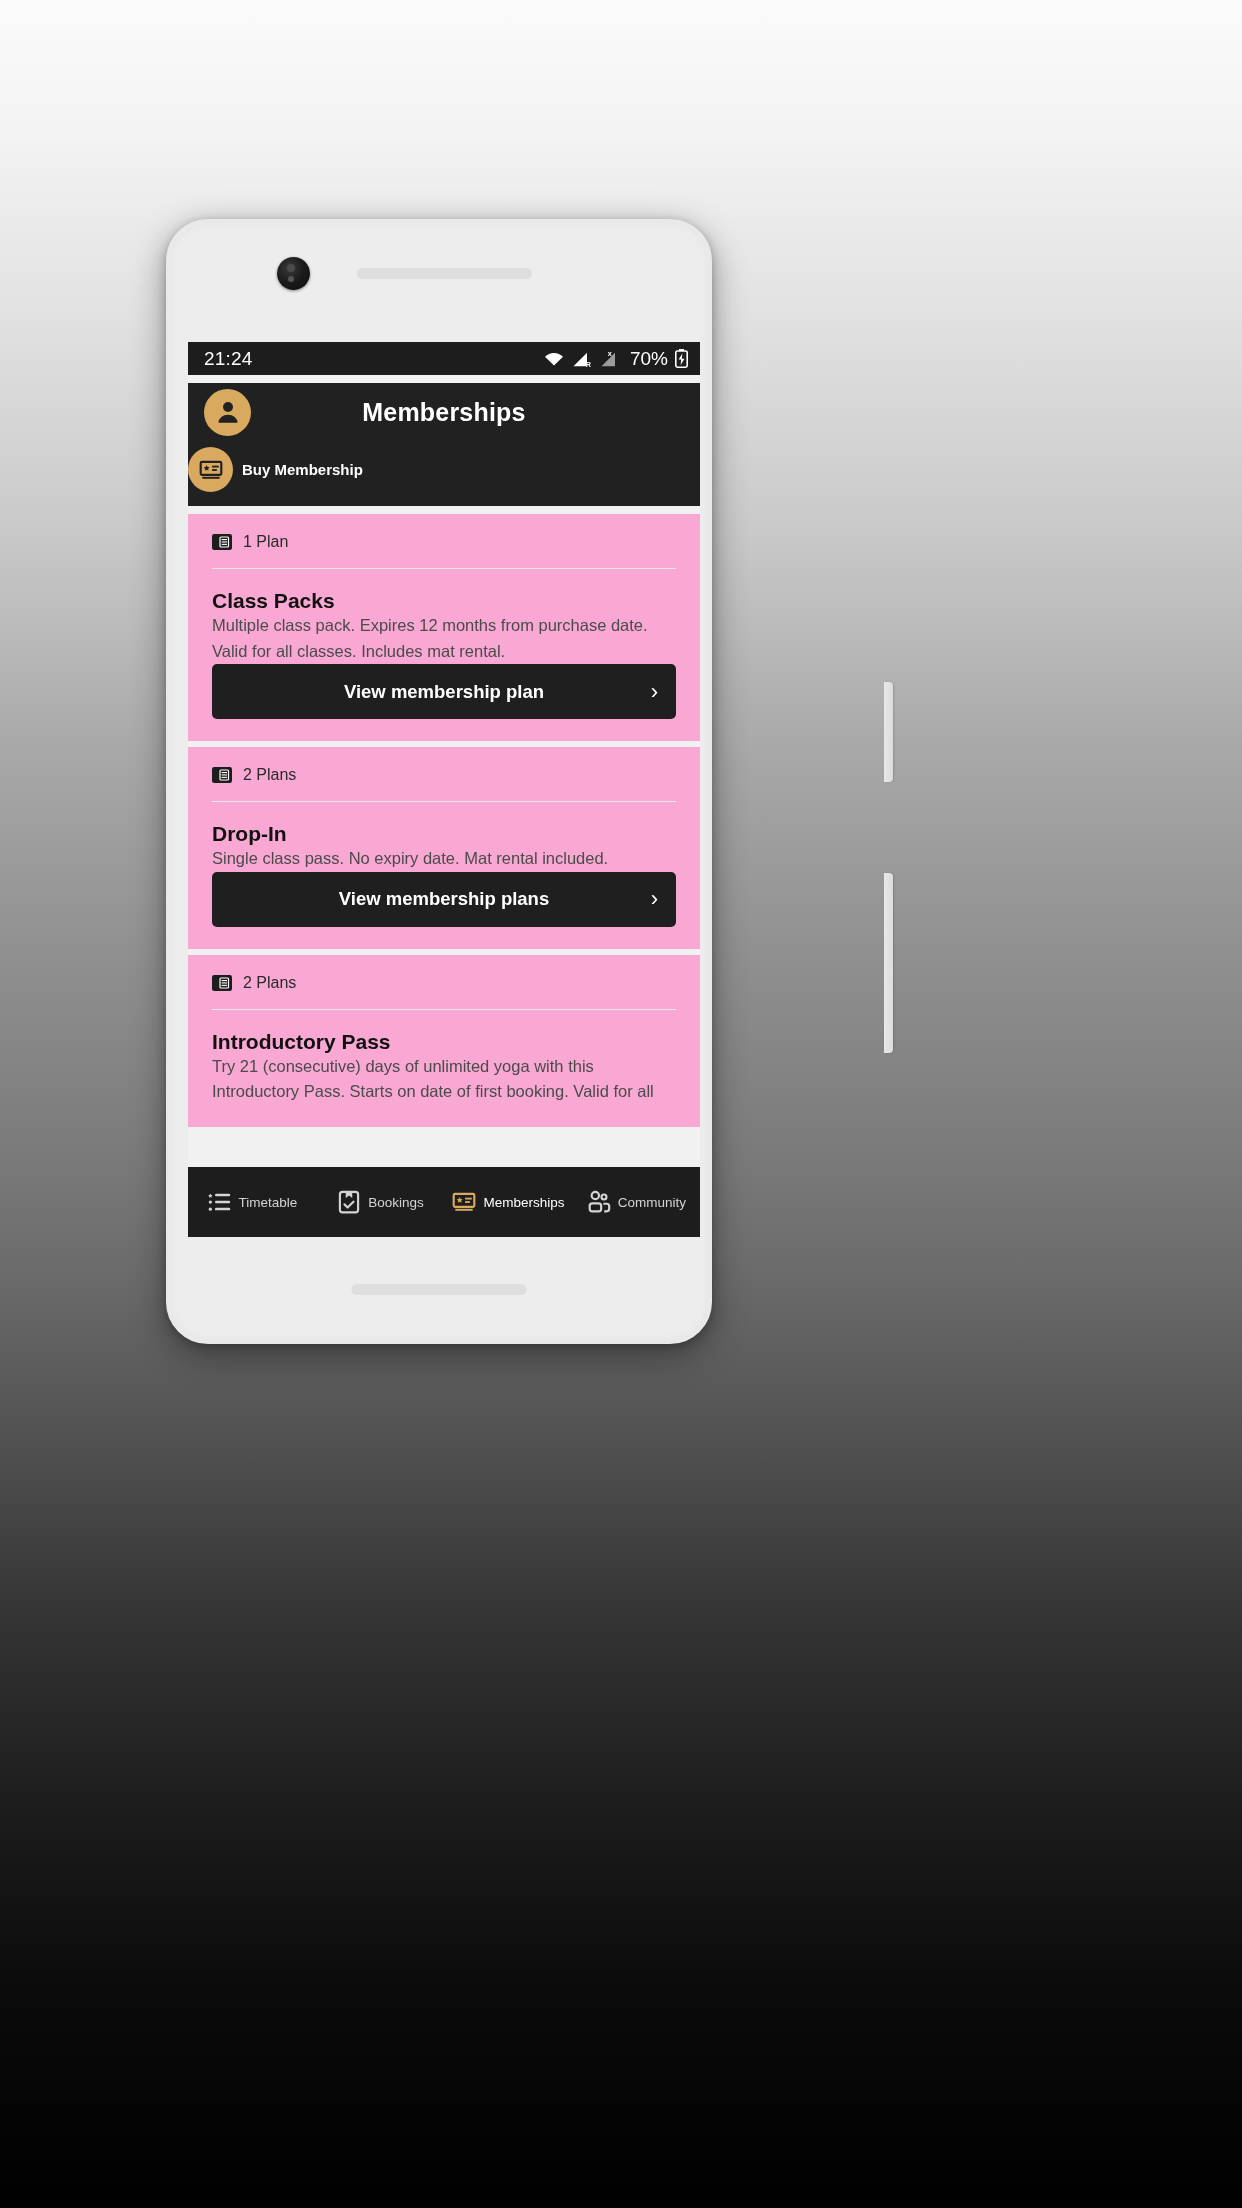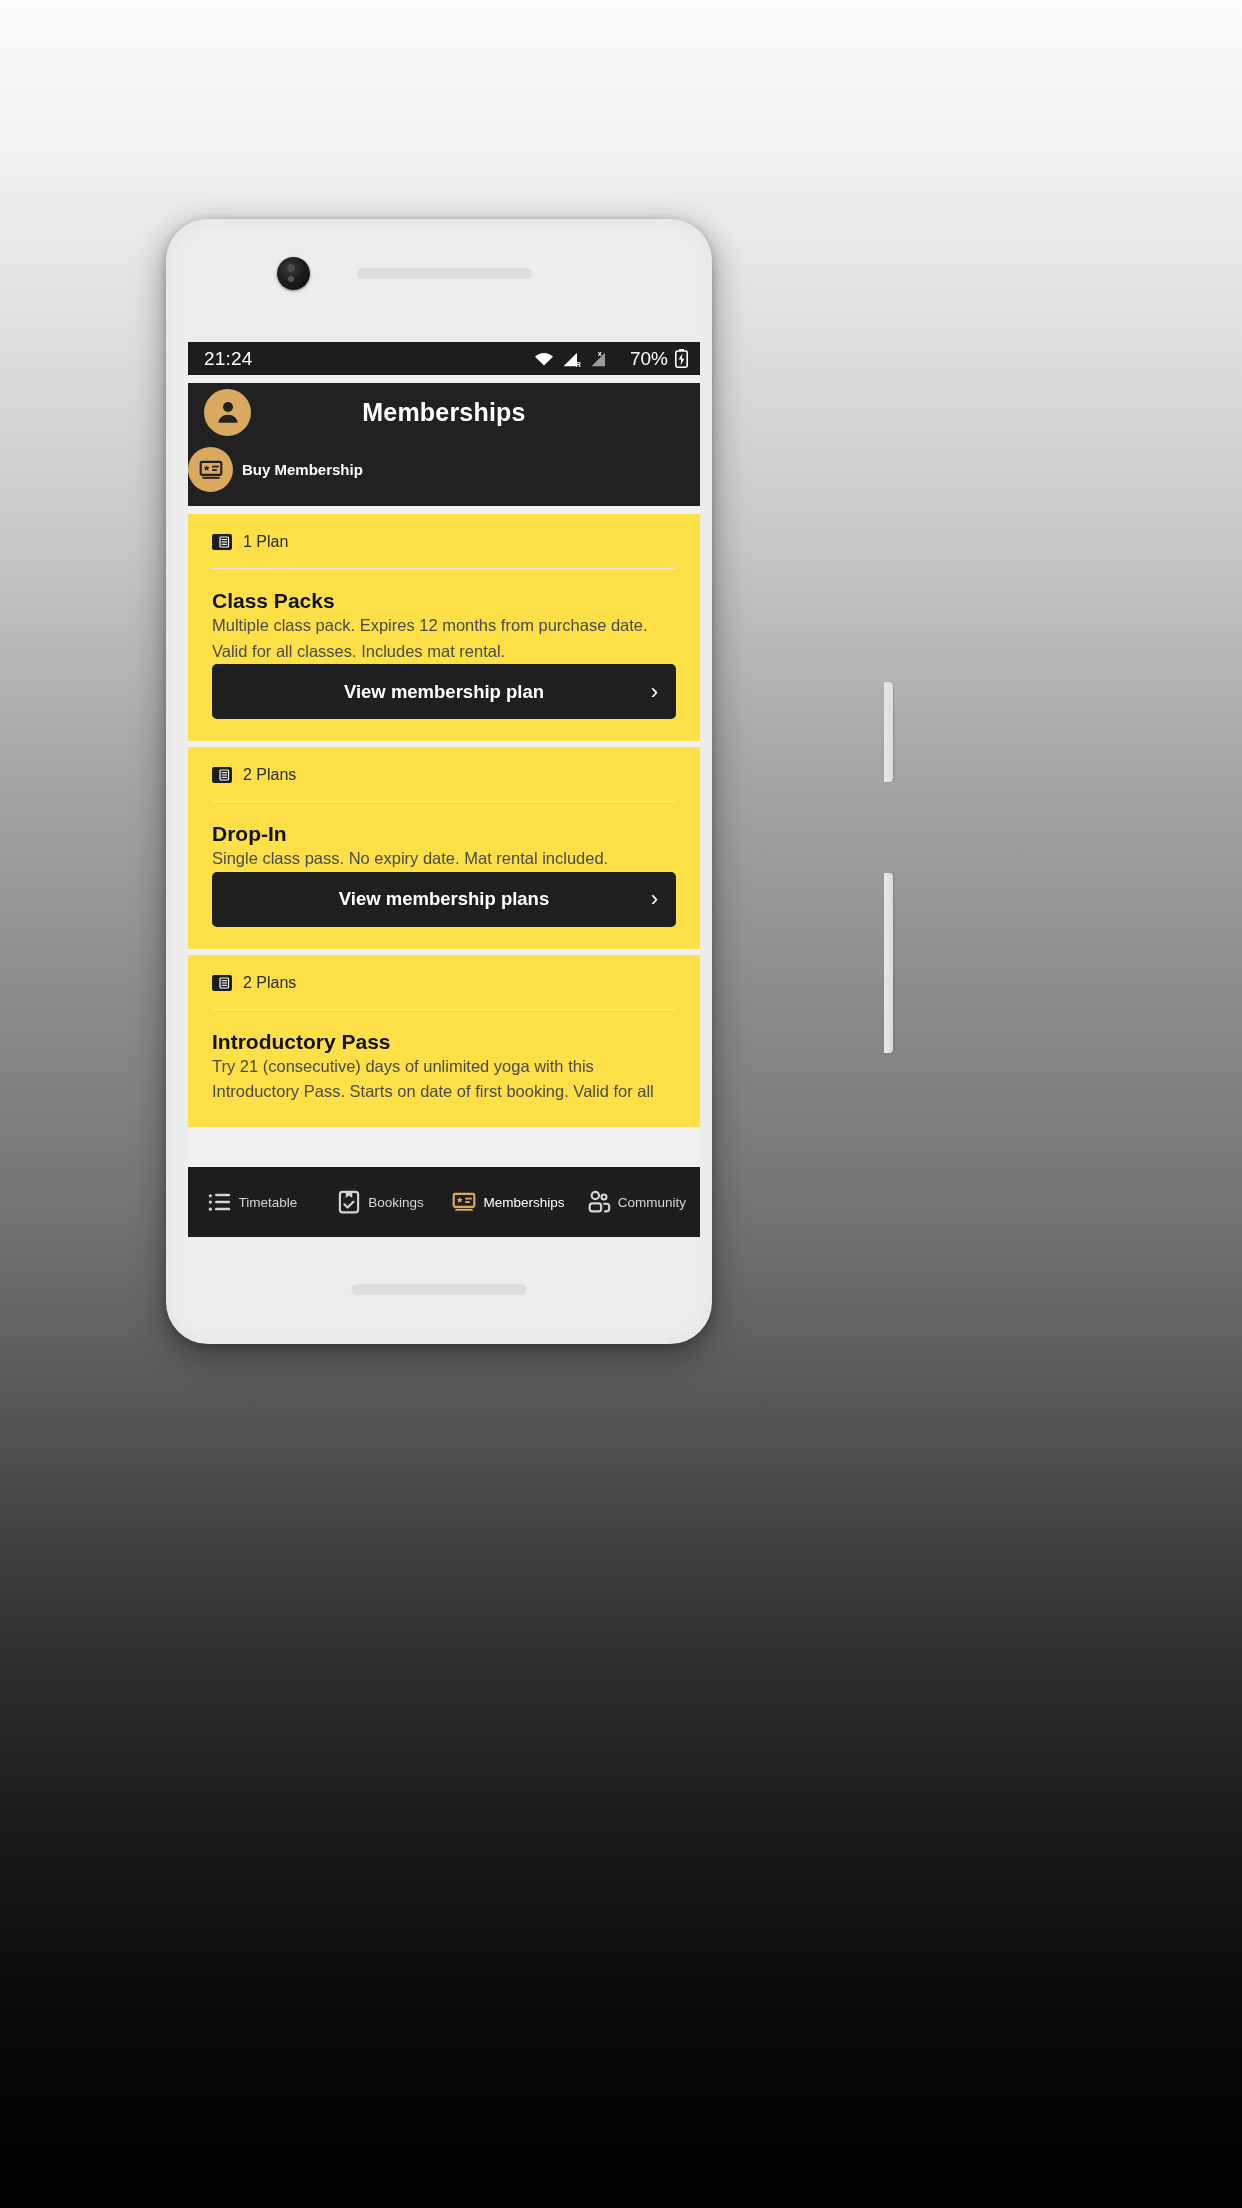--- a/index.html
+++ b/index.html
@@ -126,21 +126,21 @@
   }
   .status-icons {
     margin-left: auto;
     display: flex;
     align-items: center;
     gap: 7px;
   }
   .status-battery-text {
     color: #fff;
     font-size: 19px;
-    margin-left: 12px;
+    margin-left: 2px;
   }
 
   
   .appheader {
     background: #212121;
     flex-shrink: 0;
     padding-bottom: 14px;
   }
   .appbar {
     height: 58px;
@@ -198,21 +198,21 @@
   .quick-action.dim .qa-label { color: #b9b9b9; }
 
   
   .content {
     flex: 1;
     background: #f1f1f1;
     overflow: hidden;
     position: relative;
   }
   .card {
-    background: #fde047;
+    background: #f9a8d4;
     margin-bottom: 6px;
     padding: 18px 24px 22px 24px;
   }
   .plan-count {
     display: flex;
     align-items: center;
     gap: 11px;
     padding-bottom: 16px;
     border-bottom: 1px solid #e6e6e6;
   }

